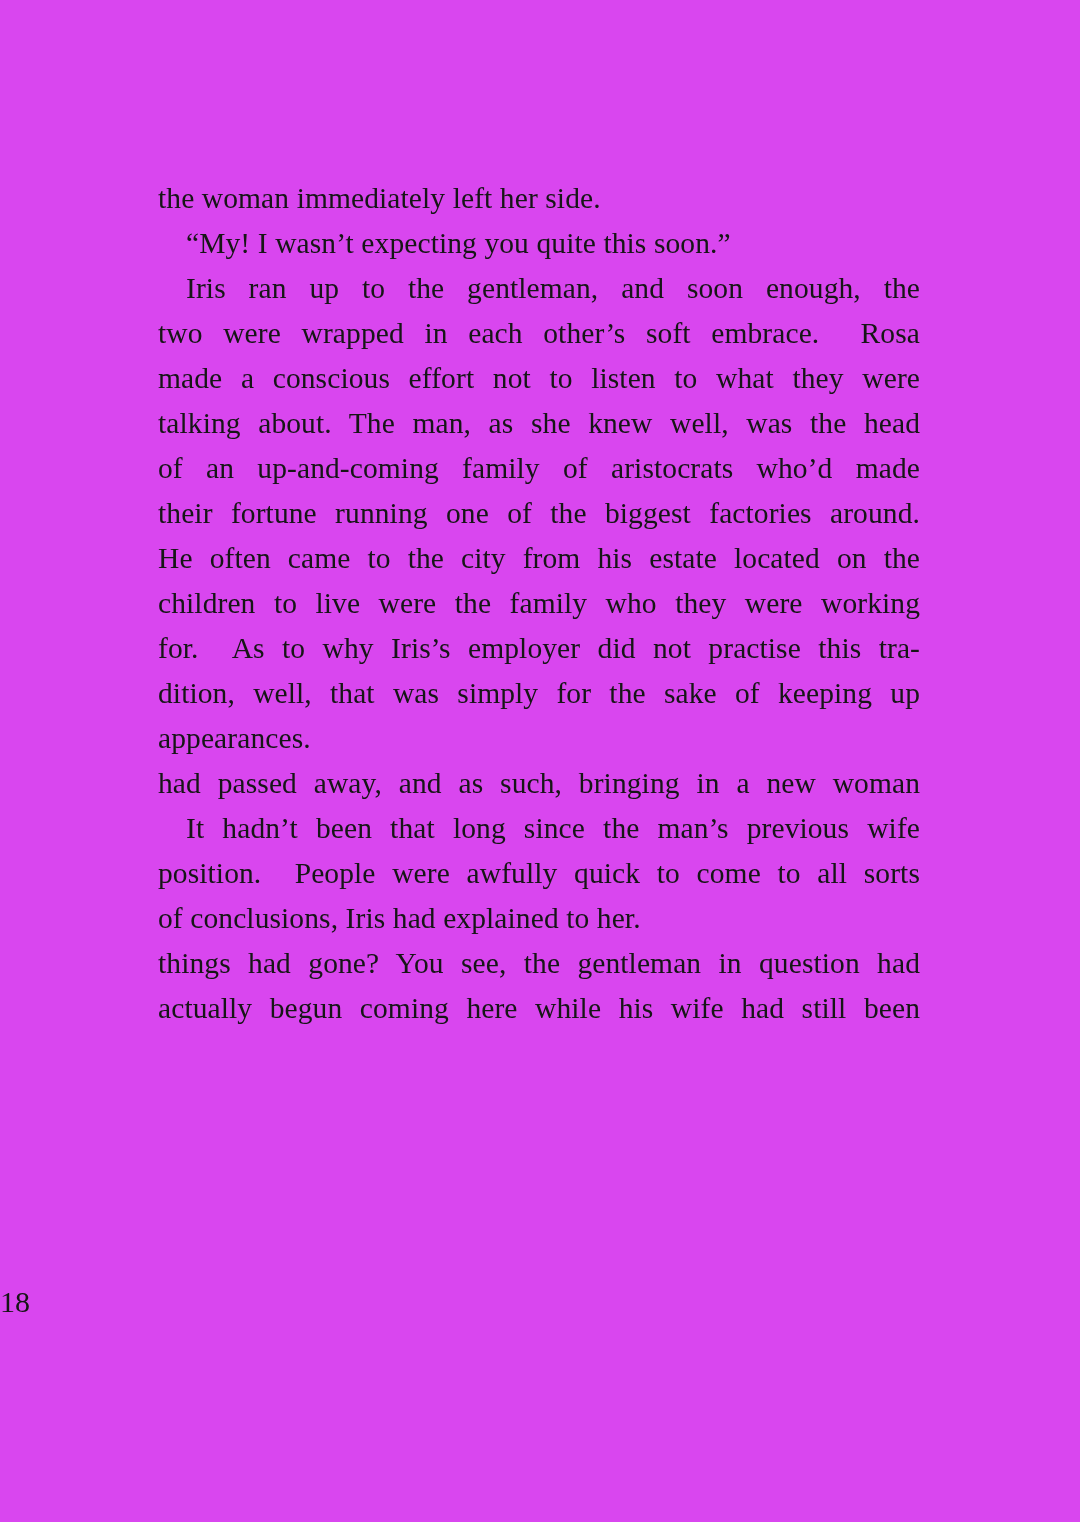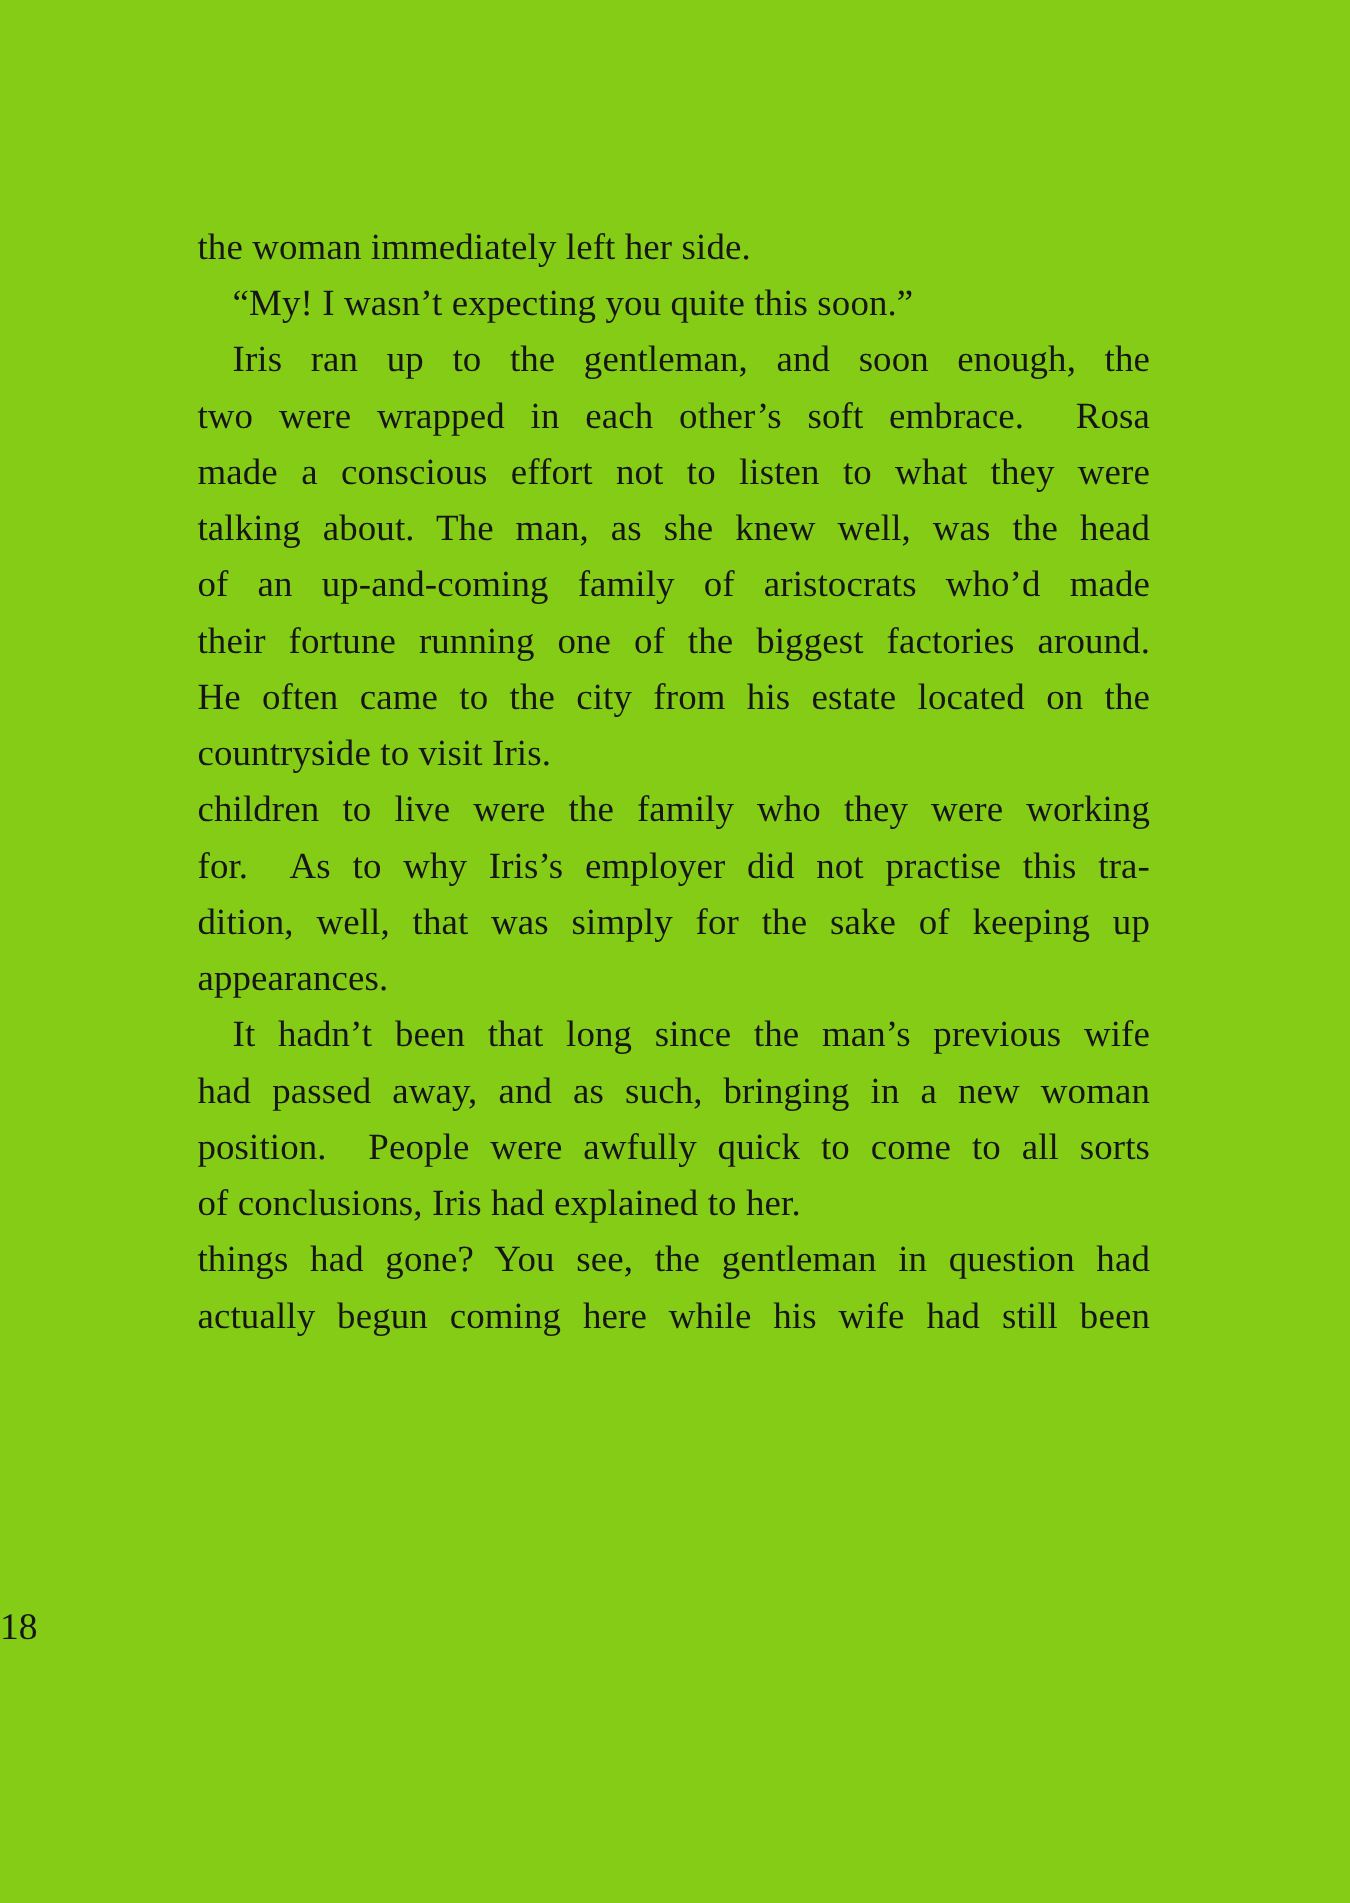--- a/index.html
+++ b/index.html
@@ -11,21 +11,21 @@
     position: relative;
     width: 1080px;
     height: 1522px;
     font-family: "Liberation Serif", serif;
     color: #161616;
     overflow: hidden;
   }
   .book-page {
     position: absolute;
     inset: 0;
-    background: #84cc16;
+    background: #d946ef;
   }
   .text-block {
     position: absolute;
     left: 158px;
     top: 176px;
     width: 762px;
   }
   .line {
     font-size: 29.5px;
     line-height: 45px;
@@ -60,26 +60,25 @@
   <div class="text-block" id="text-block">
       <div class="line last">the woman immediately left her side.</div>
       <div class="line indent last">“My! I wasn’t expecting you quite this soon.”</div>
       <div class="line indent">Iris ran up to the gentleman, and soon enough, the</div>
       <div class="line">two were wrapped in each other’s soft embrace.&nbsp; Rosa</div>
       <div class="line">made a conscious effort not to listen to what they were</div>
       <div class="line">talking about. The man, as she knew well, was the head</div>
       <div class="line">of an up-and-coming family of aristocrats who’d made</div>
       <div class="line">their fortune running one of the biggest factories around.</div>
       <div class="line">He often came to the city from his estate located on the</div>
-      <div class="line last">countryside to visit Iris.</div>
       <div class="line">children to live were the family who they were working</div>
       <div class="line">for.&nbsp; As to why Iris’s employer did not practise this tra-</div>
       <div class="line">dition, well, that was simply for the sake of keeping up</div>
       <div class="line last">appearances.</div>
+      <div class="line">had passed away, and as such, bringing in a new woman</div>
       <div class="line indent">It hadn’t been that long since the man’s previous wife</div>
-      <div class="line">had passed away, and as such, bringing in a new woman</div>
       <div class="line">position.&nbsp; People were awfully quick to come to all sorts</div>
       <div class="line last">of conclusions, Iris had explained to her.</div>
       <div class="line">things had gone? You see, the gentleman in question had</div>
       <div class="line">actually begun coming here while his wife had still been</div>
     </div>
   <div class="page-number">18</div>
 </main>
 
 </body></html>

